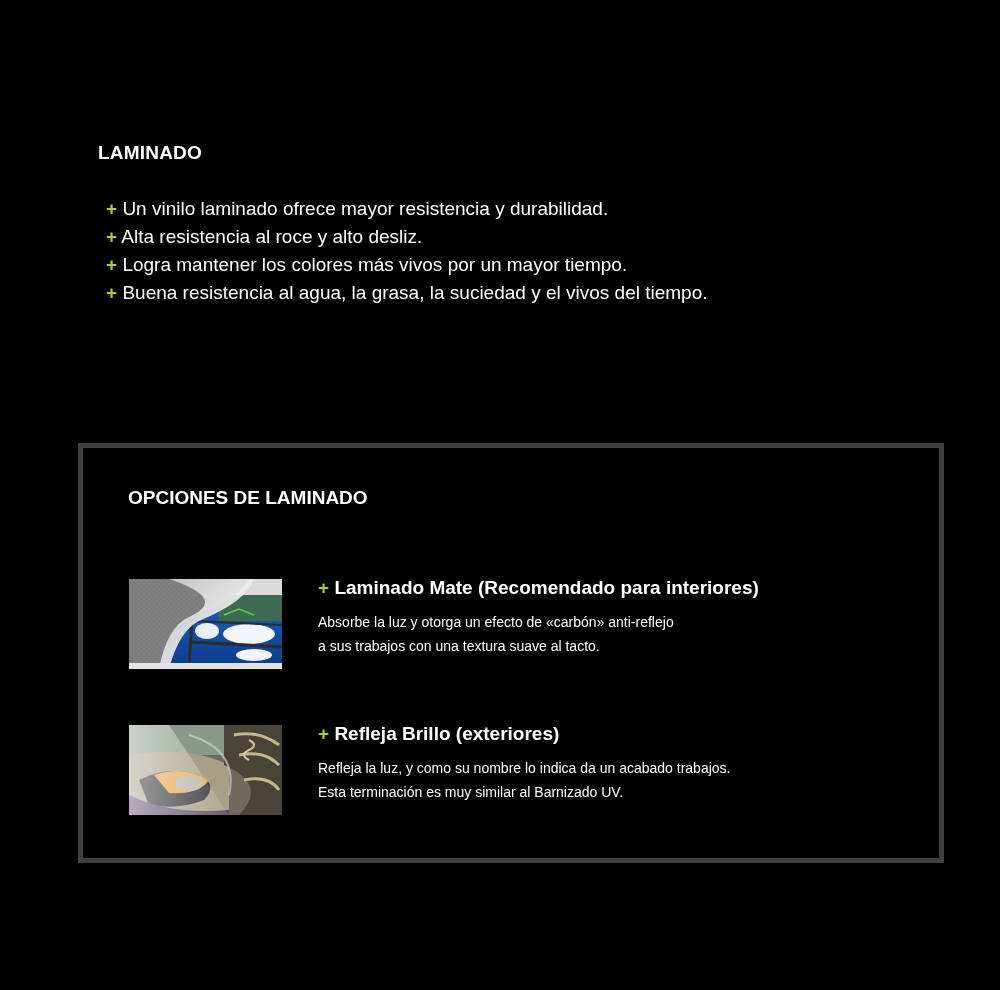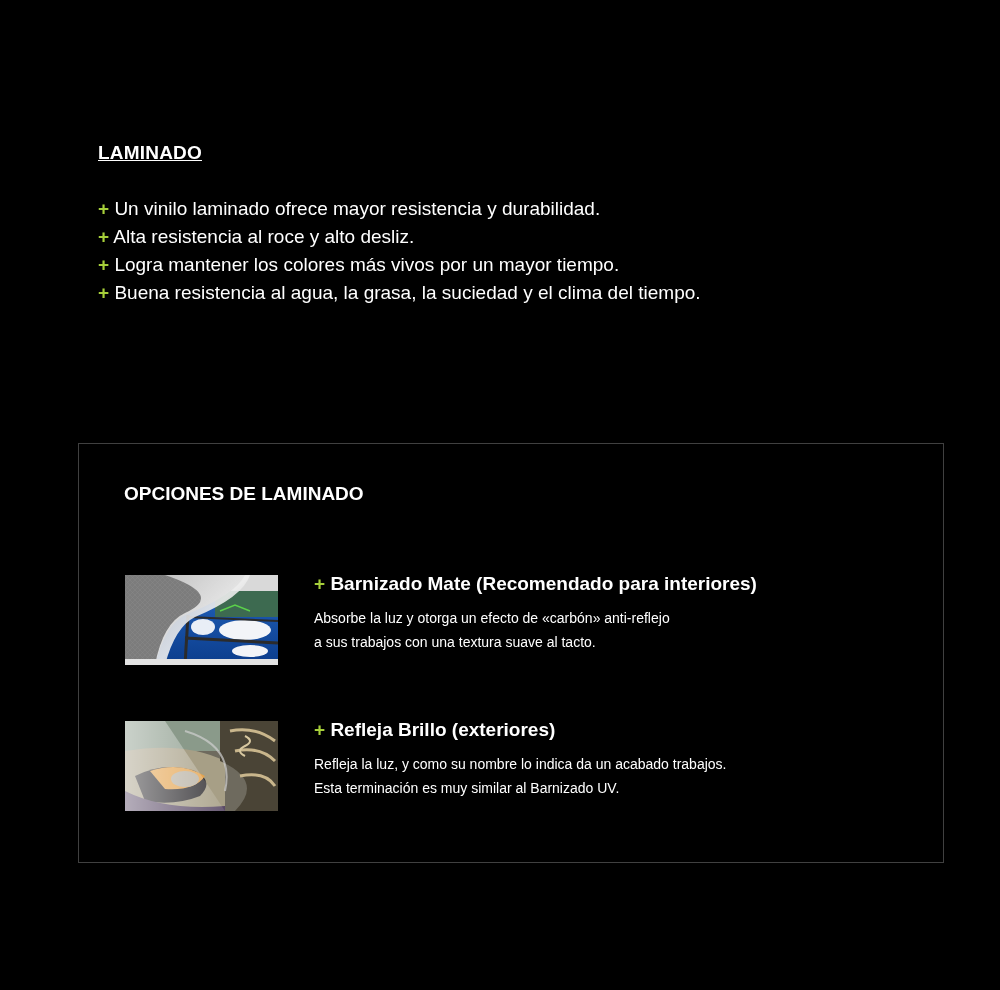--- a/index.html
+++ b/index.html
@@ -16,47 +16,46 @@
     color: #ffffff;
   }
   .section-title {
     position: absolute;
     left: 98px;
     top: 142px;
     font-size: 19px;
     font-weight: bold;
     letter-spacing: 0.2px;
     margin: 0;
-    text-decoration: underline;
   }
   .bullet-list {
     position: absolute;
     left: 94px;
     top: 196px;
     width: 830px;
     margin: 0;
     padding: 0;
     list-style: none;
     font-size: 19px;
     line-height: 25px;
   }
   .bullet-list li {
-    margin: 0 0 3px 4px;
+    margin: 0 0 3px 12px;
   }
   .plus {
     color: #a6cf3a;
     font-weight: bold;
   }
   .options-box {
     position: absolute;
     left: 78px;
     top: 443px;
     width: 866px;
     height: 420px;
-    border: 1px solid #404040;
+    border: 5px solid #404040;
     box-sizing: border-box;
   }
   .options-title {
     position: absolute;
     left: 45px;
     top: 39px;
     font-size: 19px;
     font-weight: bold;
     margin: 0;
   }
@@ -96,21 +95,21 @@
 </style>
 </head>
 <body>
 
 <h2 class="section-title">LAMINADO</h2>
 
 <ul class="bullet-list">
   <li><span class="plus">+</span> <span>Un vinilo laminado ofrece mayor resistencia y durabilidad.</span></li>
   <li><span class="plus">+</span> <span>Alta resistencia al roce y alto desliz.</span></li>
   <li><span class="plus">+</span> <span>Logra mantener los colores más vivos por un mayor tiempo.</span></li>
-  <li><span class="plus">+</span> <span>Buena resistencia al agua, la grasa, la suciedad y el clima del tiempo.</span></li>
+  <li><span class="plus">+</span> <span>Buena resistencia al agua, la grasa, la suciedad y el vivos del tiempo.</span></li>
 </ul>
 
 <div class="options-box">
   <h3 class="options-title">OPCIONES DE LAMINADO</h3>
 
   <div class="option option-mate">
     <div class="thumb">
       <svg width="153" height="90" viewBox="0 0 153 90" xmlns="http://www.w3.org/2000/svg">
         <defs>
           <linearGradient id="sky" x1="0" y1="0" x2="0" y2="1">
@@ -136,21 +135,21 @@
         <line x1="63" y1="40" x2="60" y2="90" stroke="#2b2b2b" stroke-width="3"></line>
         <line x1="60" y1="63" x2="153" y2="68" stroke="#2b2b2b" stroke-width="3"></line>
         <line x1="63" y1="42" x2="153" y2="46" stroke="#2b2b2b" stroke-width="2"></line>
         <path d="M0 0 L120 0 Q110 20 60 40 Q40 50 30 90 L0 90 Z" fill="#7c7c7c"></path>
         <path d="M0 0 L120 0 Q110 20 60 40 Q40 50 30 90 L0 90 Z" fill="url(#mesh)" opacity="0.8"></path>
         <path d="M40 0 L125 0 Q118 22 70 42 Q50 52 40 90 L30 90 Q38 48 60 38 Q100 20 40 0 Z" fill="url(#peel)" opacity="0.9"></path>
         <rect x="0" y="84" width="153" height="6" fill="#e3e3e3"></rect>
       </svg>
     </div>
     <div class="option-text">
-      <p class="option-heading"><span class="plus">+</span> <span>Barnizado Mate (Recomendado para interiores)</span></p>
+      <p class="option-heading"><span class="plus">+</span> <span>Laminado Mate (Recomendado para interiores)</span></p>
       <p class="option-desc">Absorbe la luz y otorga un efecto de «carbón» anti-reflejo
 a sus trabajos con una textura suave al tacto.</p>
     </div>
   </div>
 
   <div class="option option-brillo">
     <div class="thumb">
       <svg width="153" height="90" viewBox="0 0 153 90" xmlns="http://www.w3.org/2000/svg">
         <defs>
           <linearGradient id="gloss" x1="0" y1="0" x2="1" y2="0">

